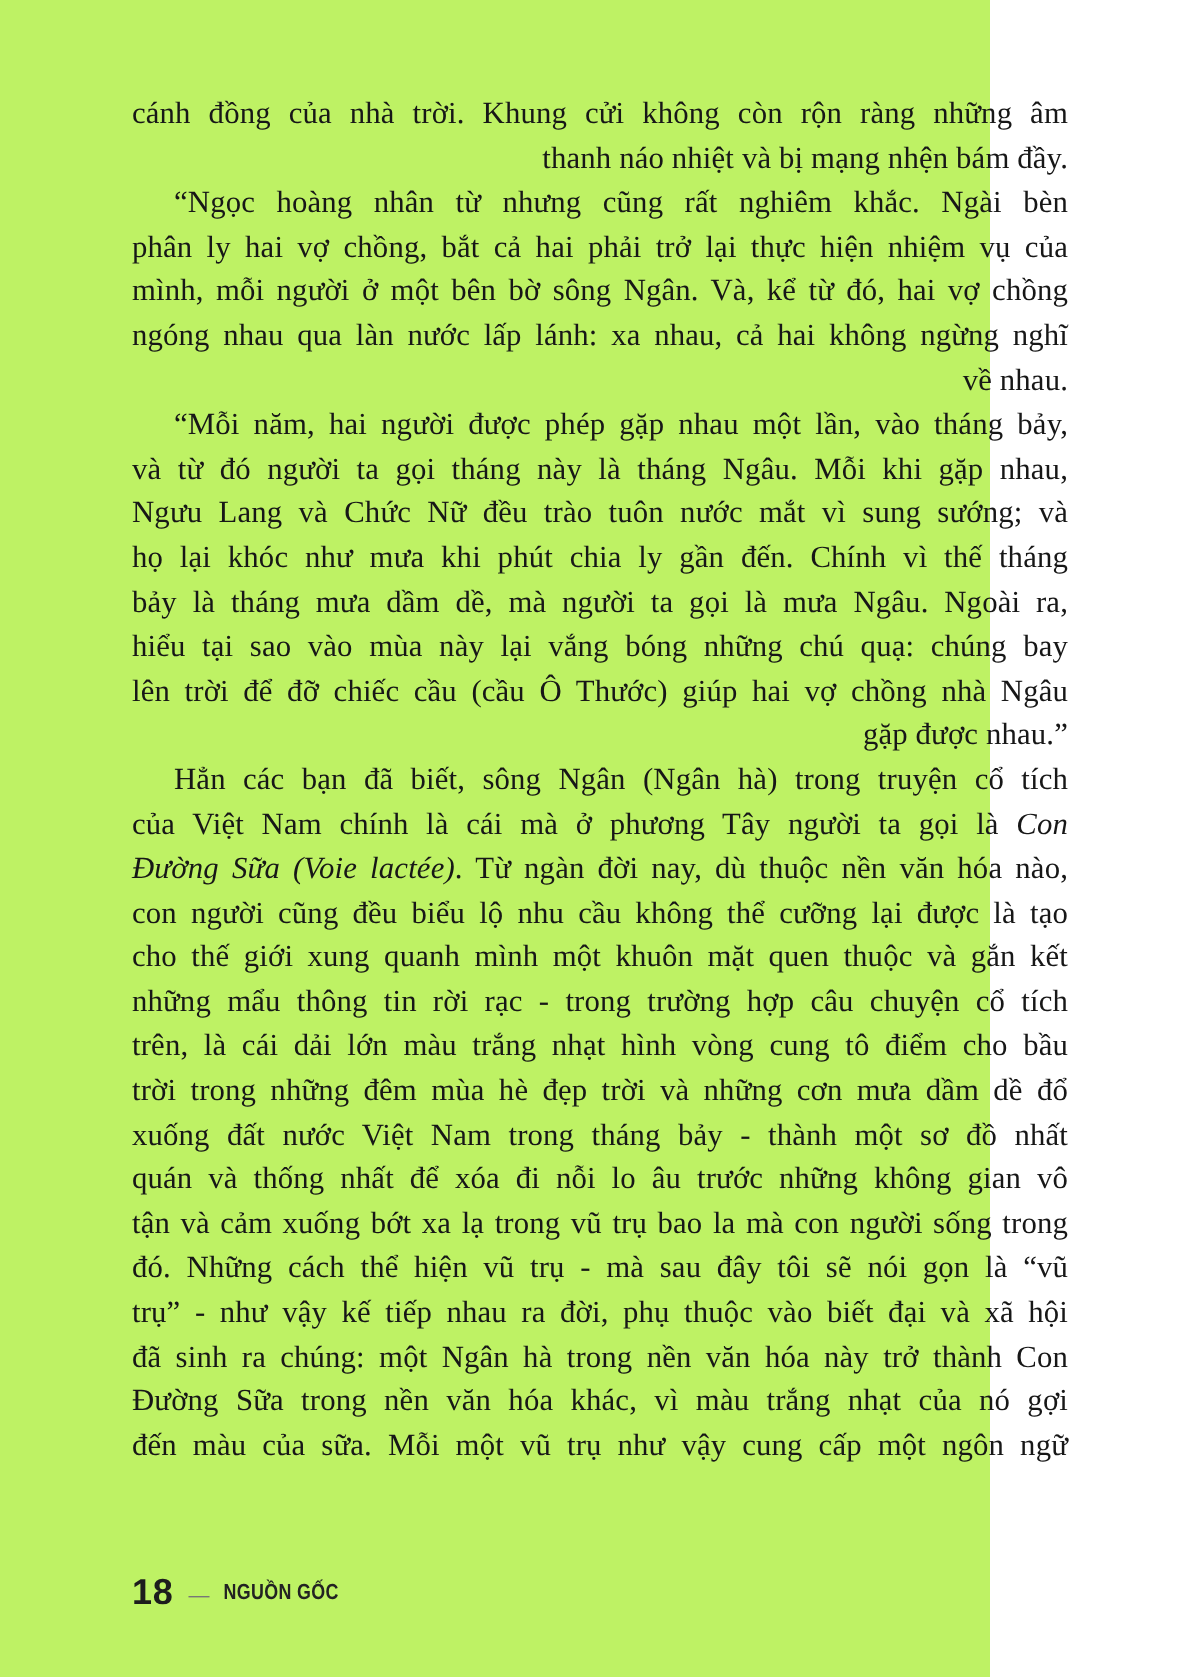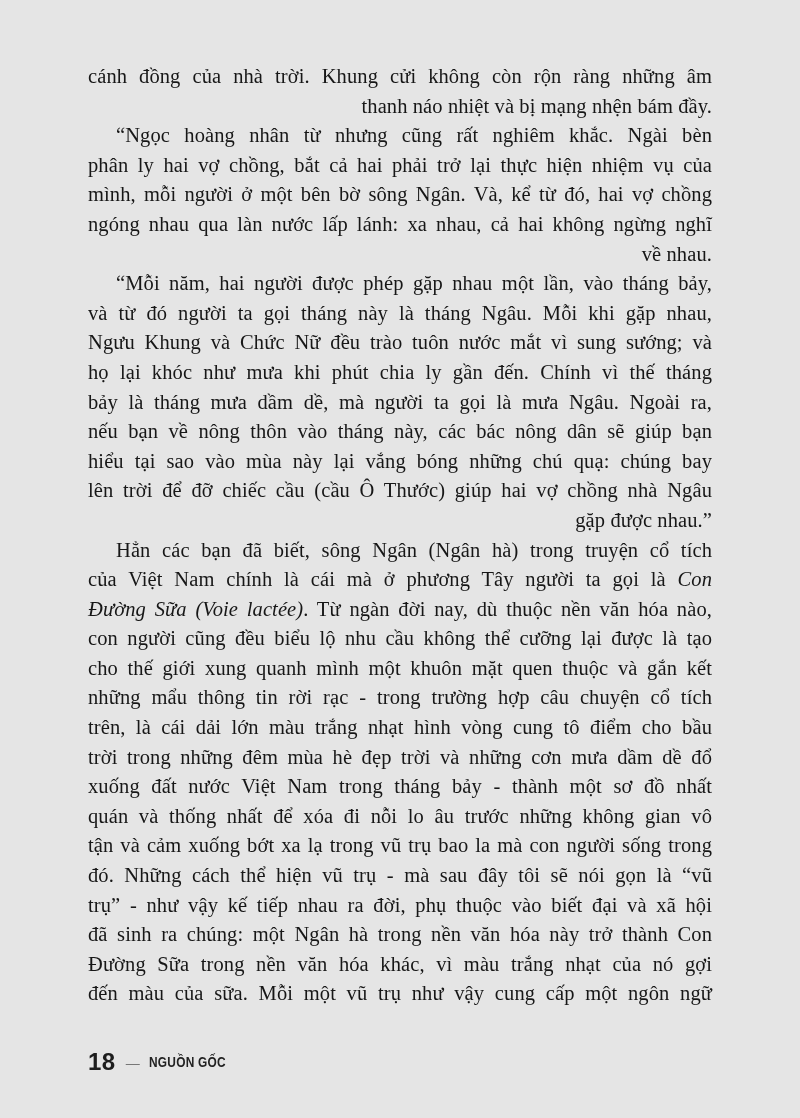--- a/index.html
+++ b/index.html
@@ -11,23 +11,23 @@
     width: 800px;
     height: 1118px;
     overflow: hidden;
     position: relative;
     font-family: "Liberation Serif", "DejaVu Serif", serif;
     color: #171717;
   }
   .page {
     position: absolute;
     top: 0; left: 0;
-    width: 800px;
+    width: 660px;
     height: 1118px;
-    background: #e5e5e5;
+    background: #bef264;
   }
   .text-block {
     position: absolute;
     top: 62px;
     left: 88px;
     width: 624px;
   }
   .para { margin: 0; padding: 0; }
   .line {
     font-size: 20.5px;
@@ -88,24 +88,23 @@
       <div class="para">
         <div class="line j indent"><span class="seg">“Ngọc hoàng nhân từ nhưng cũng rất nghiêm khắc. Ngài bèn</span></div>
         <div class="line j"><span class="seg">phân ly hai vợ chồng, bắt cả hai phải trở lại thực hiện nhiệm vụ của</span></div>
         <div class="line j"><span class="seg">mình, mỗi người ở một bên bờ sông Ngân. Và, kể từ đó, hai vợ chồng</span></div>
         <div class="line j"><span class="seg">ngóng nhau qua làn nước lấp lánh: xa nhau, cả hai không ngừng nghĩ</span></div>
         <div class="line"><span class="seg">về nhau.</span></div>
       </div>
       <div class="para">
         <div class="line j indent"><span class="seg">“Mỗi năm, hai người được phép gặp nhau một lần, vào tháng bảy,</span></div>
         <div class="line j"><span class="seg">và từ đó người ta gọi tháng này là tháng Ngâu. Mỗi khi gặp nhau,</span></div>
-        <div class="line j"><span class="seg">Ngưu Khung và Chức Nữ đều trào tuôn nước mắt vì sung sướng; và</span></div>
+        <div class="line j"><span class="seg">Ngưu Lang và Chức Nữ đều trào tuôn nước mắt vì sung sướng; và</span></div>
         <div class="line j"><span class="seg">họ lại khóc như mưa khi phút chia ly gần đến. Chính vì thế tháng</span></div>
         <div class="line j"><span class="seg">bảy là tháng mưa dầm dề, mà người ta gọi là mưa Ngâu. Ngoài ra,</span></div>
-        <div class="line j"><span class="seg">nếu bạn về nông thôn vào tháng này, các bác nông dân sẽ giúp bạn</span></div>
         <div class="line j"><span class="seg">hiểu tại sao vào mùa này lại vắng bóng những chú quạ: chúng bay</span></div>
         <div class="line j"><span class="seg">lên trời để đỡ chiếc cầu (cầu Ô Thước) giúp hai vợ chồng nhà Ngâu</span></div>
         <div class="line"><span class="seg">gặp được nhau.”</span></div>
       </div>
       <div class="para">
         <div class="line j indent"><span class="seg">Hẳn các bạn đã biết, sông Ngân (Ngân hà) trong truyện cổ tích</span></div>
         <div class="line j"><span class="seg">của Việt Nam chính là cái mà ở phương Tây người ta gọi là </span><span class="seg it">Con</span></div>
         <div class="line j"><span class="seg it">Đường Sữa (Voie lactée)</span><span class="seg">. Từ ngàn đời nay, dù thuộc nền văn hóa nào,</span></div>
         <div class="line j"><span class="seg">con người cũng đều biểu lộ nhu cầu không thể cưỡng lại được là tạo</span></div>
         <div class="line j"><span class="seg">cho thế giới xung quanh mình một khuôn mặt quen thuộc và gắn kết</span></div>

